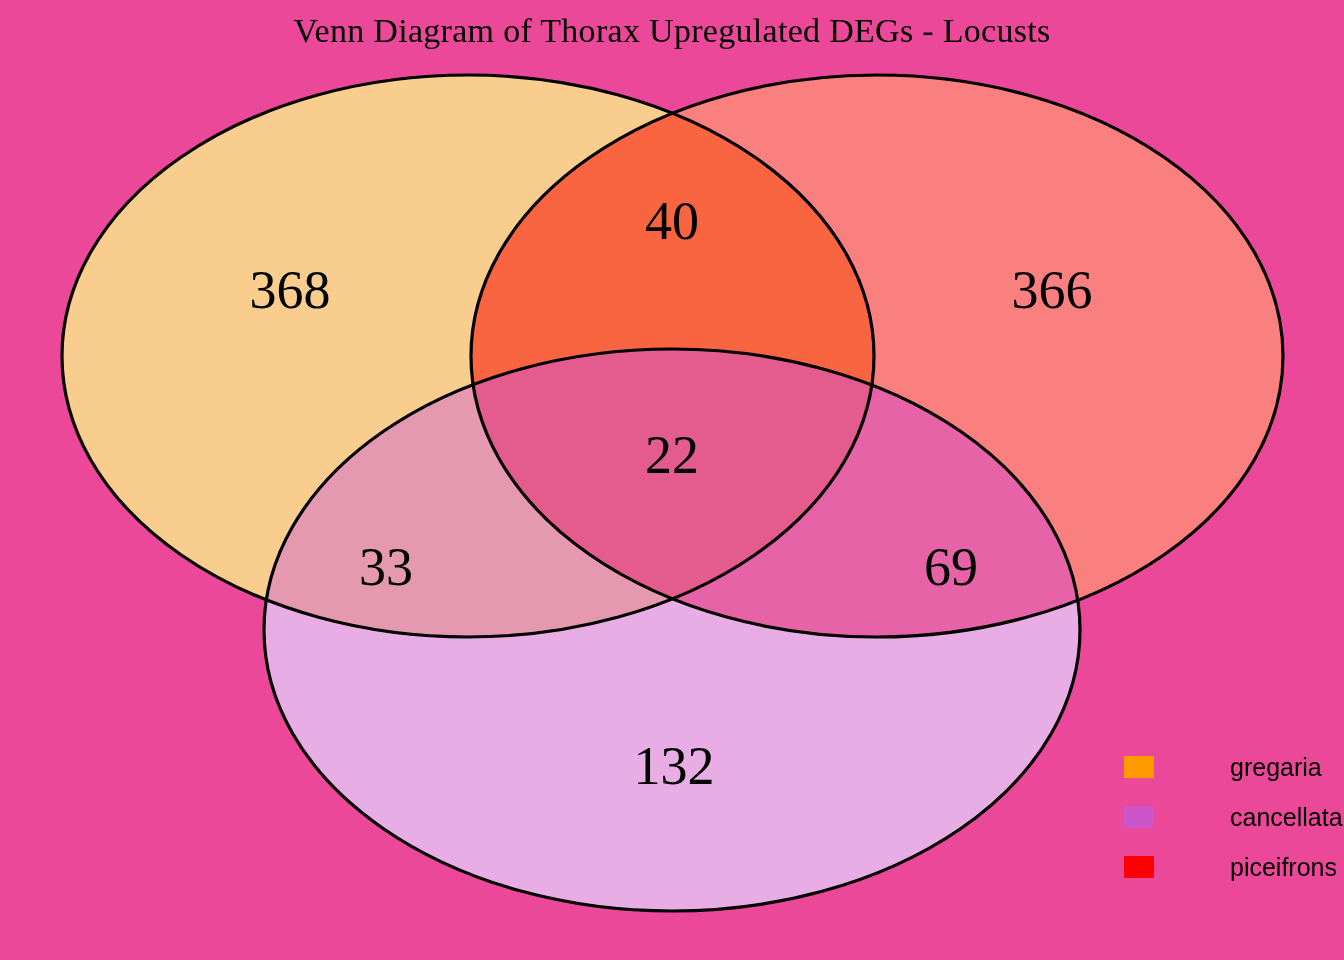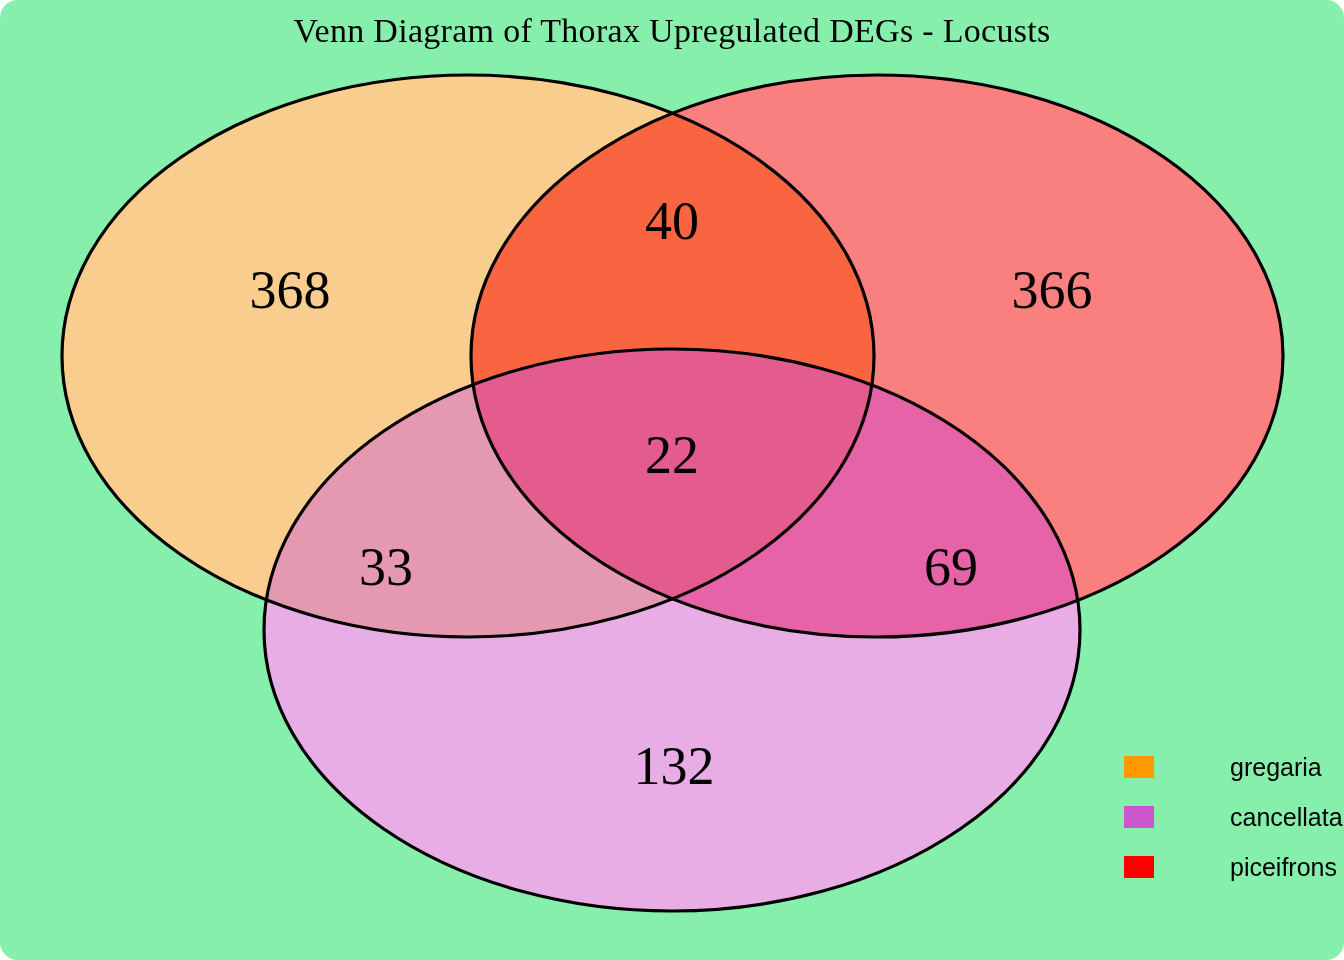--- a/index.html
+++ b/index.html
@@ -10,22 +10,21 @@
   body {
     width: 1344px;
     height: 960px;
     overflow: hidden;
     font-family: "Liberation Sans", sans-serif;
   }
   #page {
     position: relative;
     width: 1344px;
     height: 960px;
-    background: #86efac;
-    border-radius: 18px;
+    background: #ec4899;
   }
   #venn-title {
     position: absolute;
     top: 12px;
     left: 0;
     width: 1344px;
     text-align: center;
     font-family: "Liberation Serif", serif;
     font-size: 34px;
     color: #000000;

